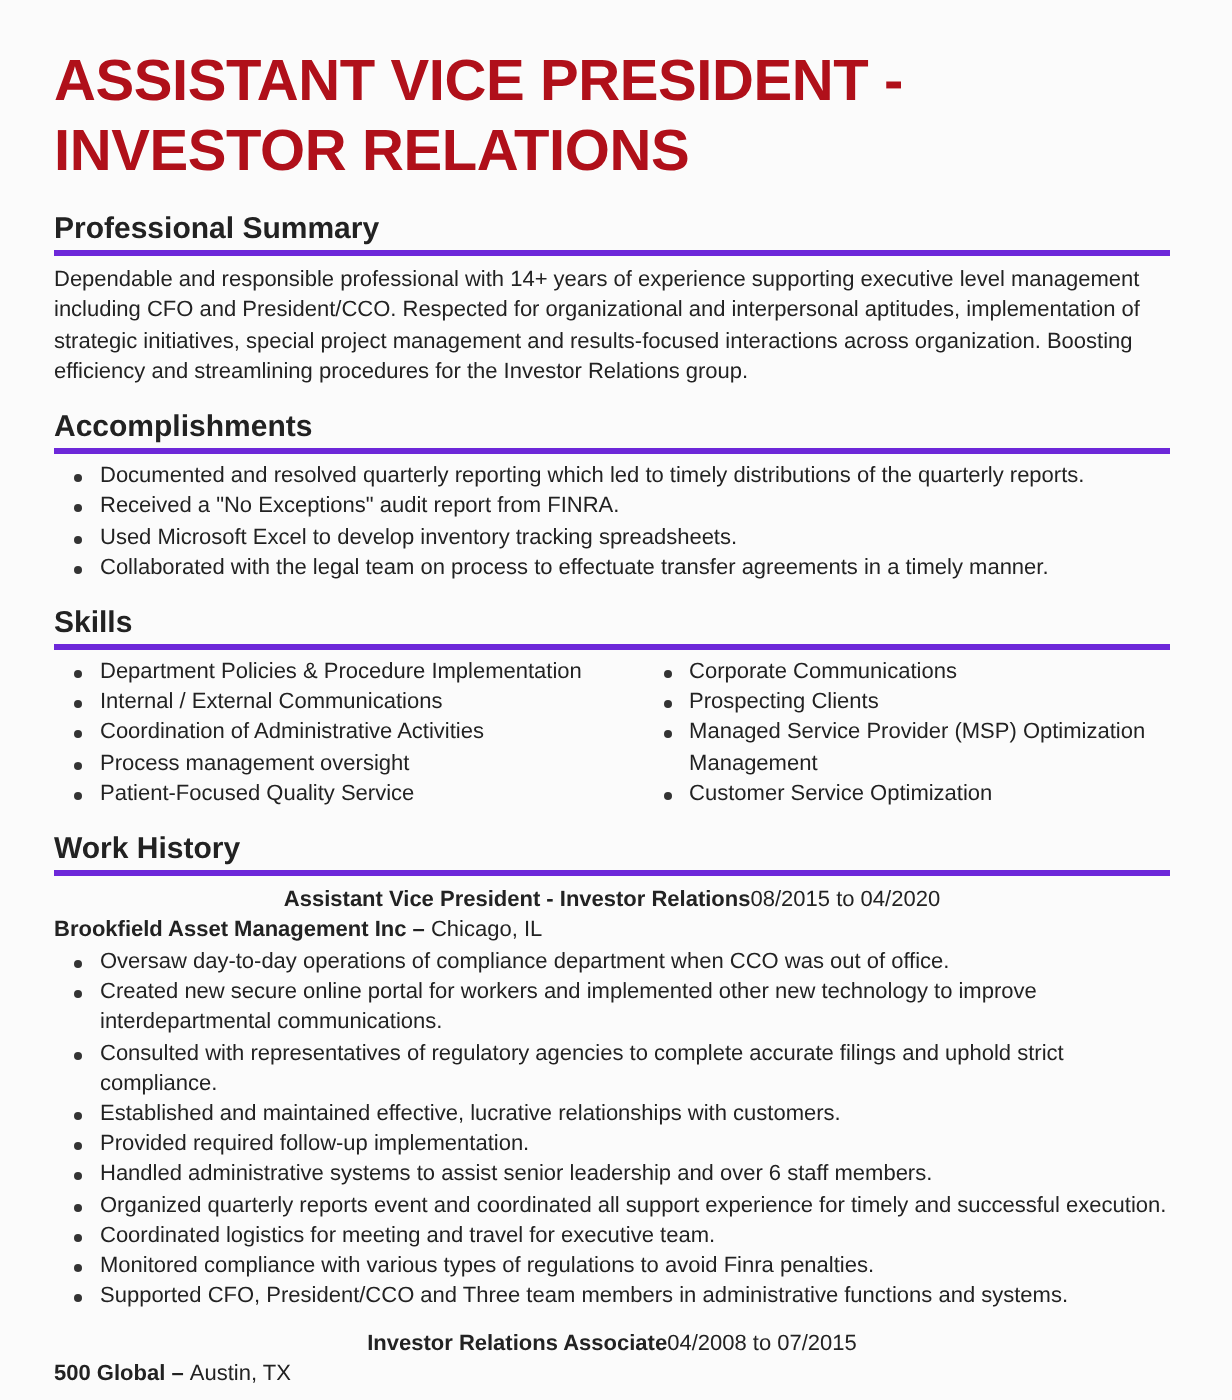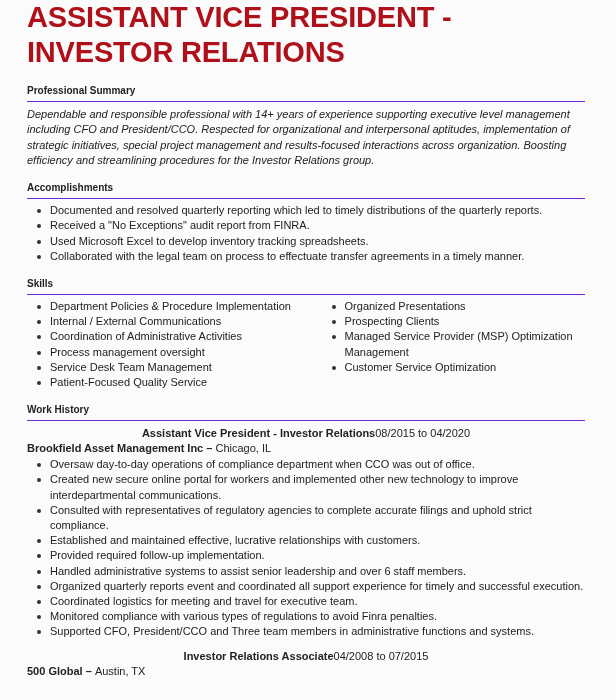--- a/index.html
+++ b/index.html
@@ -17,39 +17,39 @@
     .page {
       position: relative;
       padding: 0 31px 0 27px;
     }
     .name {
       color: #b0101a;
       font-weight: bold;
       font-size: 29px;
       line-height: 35px;
       margin: 0;
+      padding-top: 24px;
       letter-spacing: -0.2px;
     }
     .section {
       margin-top: 0;
     }
     .section-title {
-      font-size: 10px;
+      font-size: 15px;
       color: #222;
       margin: 0;
       padding: 0 0 1px 0;
       line-height: 18px;
-      border-bottom: 1px solid #6d28d9;
+      border-bottom: 3px solid #6d28d9;
     }
     .summary {
       font-size: 11px;
       line-height: 15.3px;
       margin: 5px 0 0 0;
       color: #222;
-      font-style: italic;
     }
     ul.bullets {
       list-style: none;
       margin: 4px 0 0 0;
       padding: 0 0 0 9px;
     }
     ul.bullets li {
       position: relative;
       font-size: 11px;
       line-height: 15.2px;
@@ -129,25 +129,24 @@
   </div>
 
   <div class="section" style="margin-top:11px;">
     <h2 class="section-title">Skills</h2>
     <div class="skills-grid">
       <ul class="bullets skills-col-1">
         <li>Department Policies &amp; Procedure Implementation</li>
         <li>Internal / External Communications</li>
         <li>Coordination of Administrative Activities</li>
         <li>Process management oversight</li>
-        <li>Service Desk Team Management</li>
         <li>Patient-Focused Quality Service</li>
       </ul>
       <ul class="bullets skills-col-2">
-        <li>Organized Presentations</li>
+        <li>Corporate Communications</li>
         <li>Prospecting Clients</li>
         <li>Managed Service Provider (MSP) Optimization Management</li>
         <li>Customer Service Optimization</li>
       </ul>
     </div>
   </div>
 
   <div class="section" style="margin-top:11px;">
     <h2 class="section-title">Work History</h2>
 

